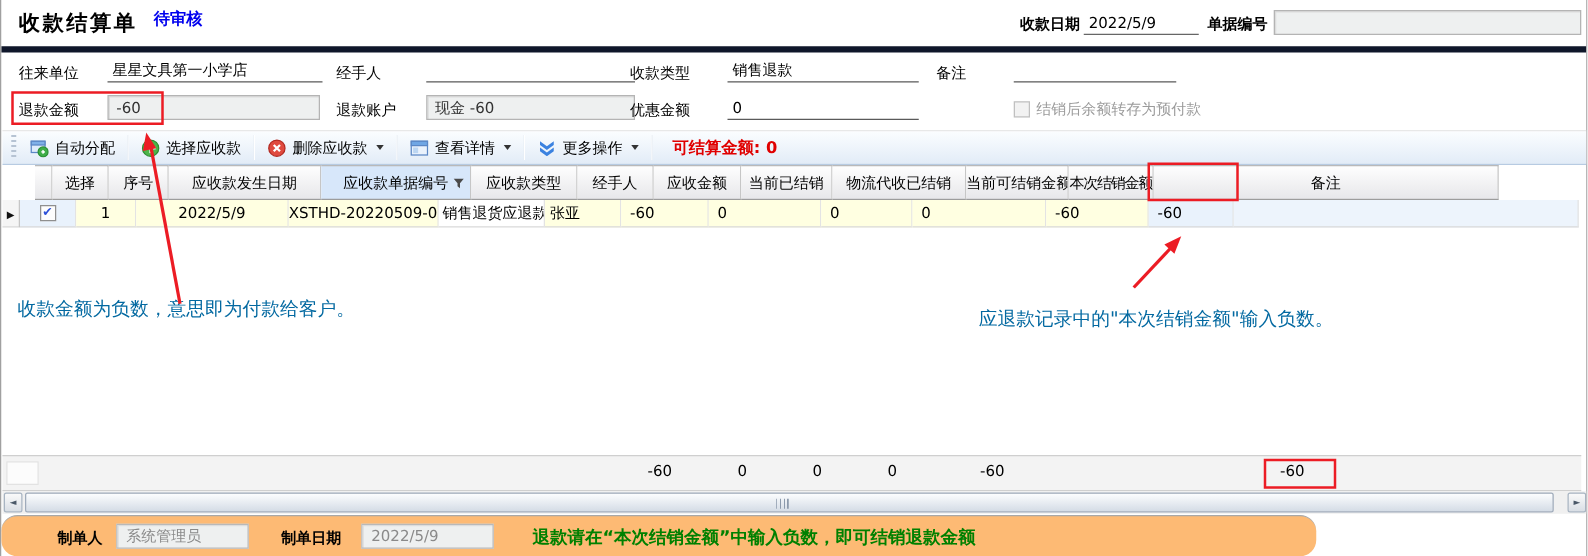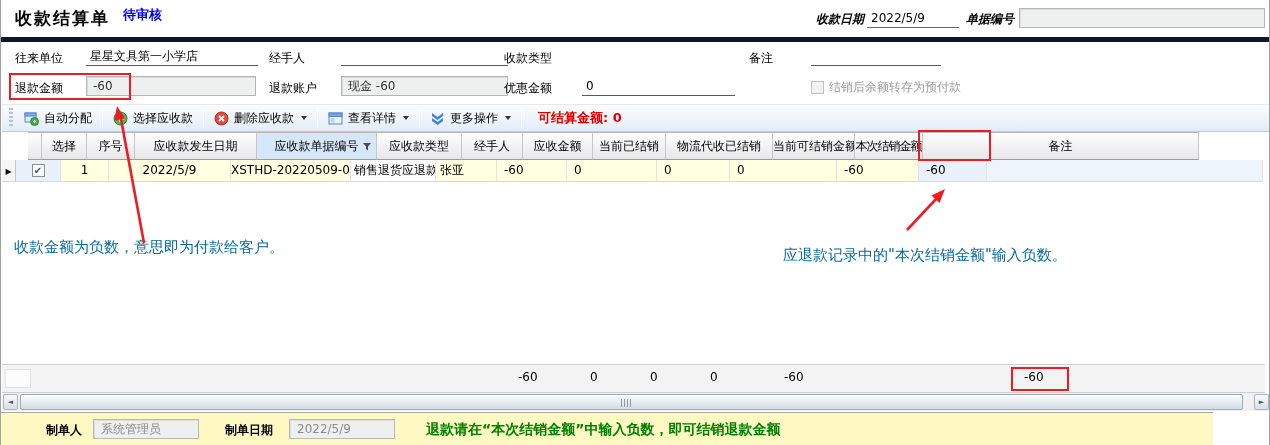--- a/index.html
+++ b/index.html
@@ -5,21 +5,21 @@
   * { margin:0; padding:0; box-sizing:border-box; }
   html,body { background:#fff; }
   body { font-family:"DejaVu Sans","Liberation Sans",sans-serif; font-size:12px; color:#000; }
   .app { position:relative; width:1270px; height:445px; background:#fff; overflow:hidden;
          border-left:1px solid #a0a0a0; border-right:1px solid #a0a0a0; }
 
   
   .titlebar { position:absolute; top:0; left:0; width:100%; height:42px; border-bottom:5px solid #0f172a; }
   .doc-title { position:absolute; left:14px; top:7px; font-size:17px; font-weight:bold; letter-spacing:2px; }
   .doc-status { position:absolute; left:122px; top:6px; font-size:13px; font-weight:bold; color:#0000ee; }
-  .tb-lbl { position:absolute; top:11px; font-weight:bold;font-style:italic; }
+  .tb-lbl { position:absolute; top:11px; font-weight:bold; }
   .u-val { position:absolute; top:8px; height:20px; line-height:20px; border-bottom:1px solid #666; padding-left:4px; }
   .s-box { position:absolute; background:#eef0f0; border:1px solid #b4b4b4; box-shadow:inset 1px 1px 0 #dcdcdc;
            height:20px; line-height:18px; padding-left:6px; color:#333; }
 
   
   .f-lbl { position:absolute; height:18px; line-height:18px; }
   .f-und { position:absolute; height:19px; line-height:19px; border-bottom:1px solid #5a5a5a; padding-left:4px; }
   .chk-dis { position:absolute; display:flex; align-items:center; gap:5px; color:#9b9b9b; }
   .chk-dis .box { width:13px; height:13px; background:#f2f2f2; border:1px solid #c0c0c0; }
 
@@ -62,21 +62,21 @@
   .tot-stub { position:absolute; left:3px; top:4px; width:26px; height:19px; background:#fcfcfc; border:1px solid #e2e2e2; }
   .hscroll { position:absolute; top:393px; left:1px; width:1268px; height:18px; background:#f0f0f0; }
   .sc-btn { position:absolute; top:1px; width:15px; height:16px; background:linear-gradient(#fafafa,#d9dee5);
             border:1px solid #a8b4c2; border-radius:2px; text-align:center; line-height:14px; font-size:7px; color:#4a5868; }
   .sc-thumb { position:absolute; left:18px; top:1px; width:1223px; height:16px; border:1px solid #9fabbb; border-radius:2px;
               background:linear-gradient(#fcfdfe,#d4dce6); }
   .sc-grip { position:absolute; left:600px; top:4px; width:10px; height:8px;
              background:repeating-linear-gradient(90deg,#8c9aac 0 1px, transparent 1px 3px); }
 
   
-  .footer { position:absolute; top:412px; left:0; width:1212px; height:33px; border-top:1px solid #a8a8a8; background:#fef9c3; }
+  .footer { position:absolute; top:412px; left:0; width:1052px; height:33px; border-top:1px solid #a8a8a8; background:#fdba74;border-radius:13px; }
   .ft-lbl { position:absolute; top:9px; font-weight:bold; }
   .ft-box { position:absolute; top:6px; height:20px; line-height:18px; background:#eef0f0; border:1px solid #b9b9b9;
             box-shadow:inset 1px 1px 0 #dddddd; color:#8a8a8a; padding-left:7px; }
   .hint-green { position:absolute; left:425px; top:8px; font-size:14px; font-weight:bold; color:#008000; }
 
   
   .red-box { position:absolute; border:2px solid #ec1c24; pointer-events:none; }
   .red-note { position:absolute; color:#0369a1; font-size:15px; white-space:nowrap; }
   .overlay { position:absolute; left:0; top:0; pointer-events:none; }
 </style>
@@ -92,20 +92,21 @@
     <span class="u-val" style="left:866px; width:92px">2022/5/9</span>
     <span class="tb-lbl" style="left:965px">单据编号</span>
     <span class="s-box" style="left:1018px; top:8px; width:246px"></span>
   </div>
 
   <span class="f-lbl" style="left:14px; top:49px">往来单位</span>
   <span class="f-und" style="left:85px; top:47px; width:172px">星星文具第一小学店</span>
   <span class="f-lbl" style="left:268px; top:49px">经手人</span>
   <span class="f-und" style="left:340px; top:47px; width:167px"></span>
   <span class="f-lbl" style="left:503px; top:49px">收款类型</span>
+  <span class="f-und" style="left:581px; top:47px; width:153px">销售退款</span>
   <span class="f-lbl" style="left:748px; top:49px">备注</span>
   <span class="f-und" style="left:810px; top:47px; width:130px"></span>
 
   <span class="f-lbl" style="left:14px; top:79px">退款金额</span>
   <span class="s-box" style="left:85px; top:76px; width:170px">-60</span>
   <span class="f-lbl" style="left:268px; top:79px">退款账户</span>
   <span class="s-box" style="left:340px; top:76px; width:167px">现金 -60</span>
   <span class="f-lbl" style="left:503px; top:79px">优惠金额</span>
   <span class="f-und" style="left:581px; top:77px; width:153px">0</span>
   <div class="chk-dis" style="left:810px; top:79px">

